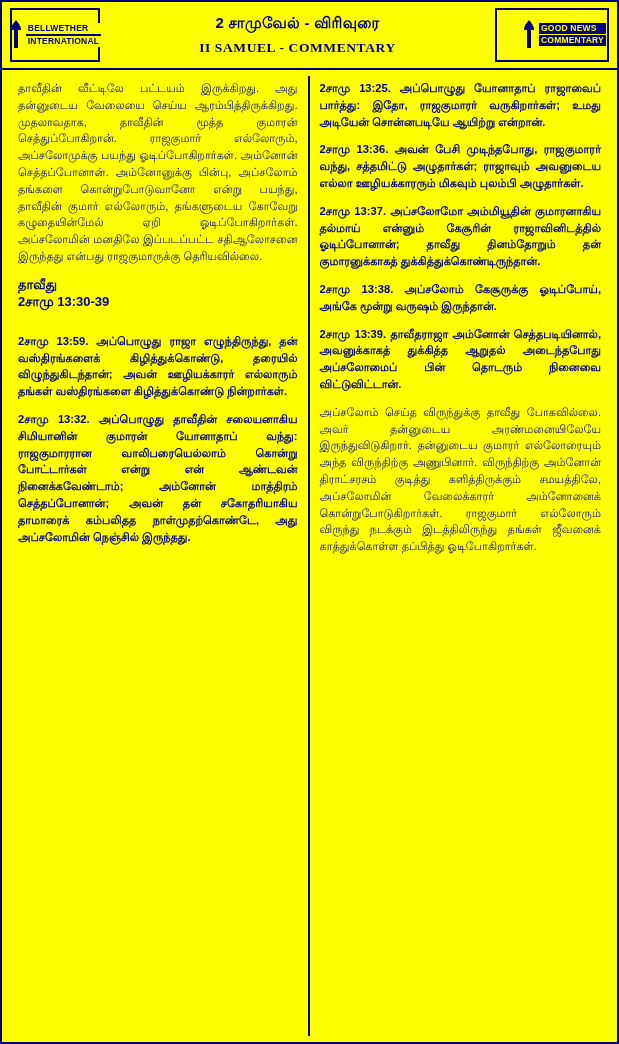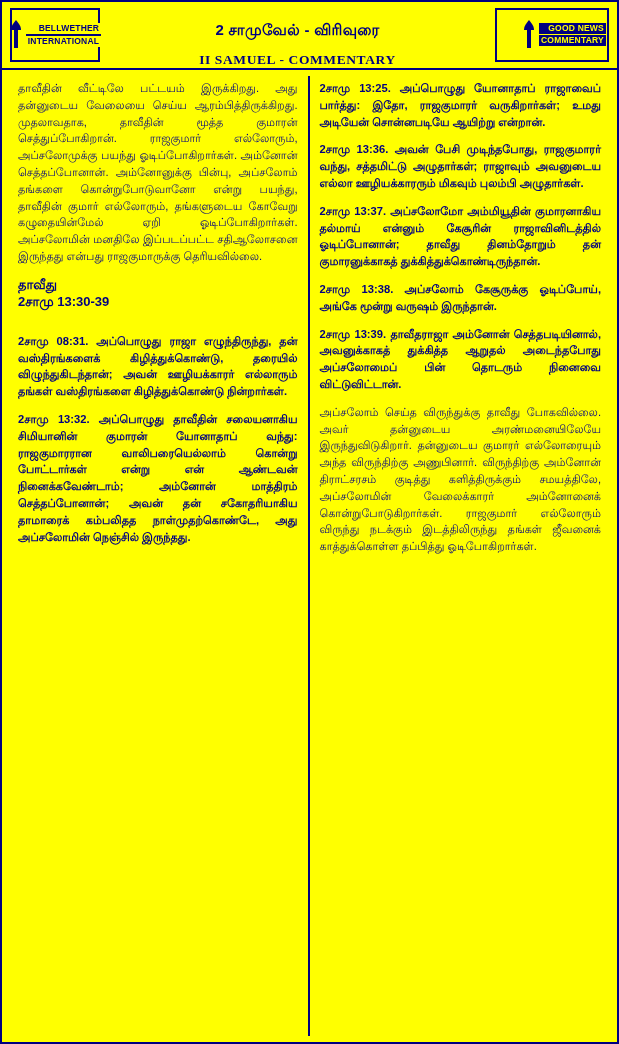--- a/index.html
+++ b/index.html
@@ -32,21 +32,20 @@
   .logo-box {
     width: 86px;
     margin: 6px 0 6px 8px;
     background: #ffff00;
     border: 2px solid #000080;
     display: flex;
     align-items: center;
     justify-content: center;
     flex-direction: column;
     gap: 1px;
-    text-align: right;
   }
   .logo-box.right {
     margin: 6px 8px 6px 0;
     padding-left: 24px;
   }
   .logo-inner {
     display: flex;
     align-items: center;
     gap: 3px;
     width: 100%;
@@ -80,23 +79,23 @@
     background: #000080;
     color: #ffff00;
     border: none;
     margin-bottom: 1px;
   }
   .title-block {
     flex: 1;
     display: flex;
     flex-direction: column;
     align-items: center;
-    justify-content: space-between;
+    justify-content: flex-start;
     gap: 6px;
-    padding: 19px 4px 0 4px;
+    padding: 12px 4px 0 4px;
   }
   .title-ta {
     font-size: 15px;
     font-weight: bold;
     color: #000080;
     text-align: center;
     letter-spacing: .3px;
   }
   .title-en {
     font-size: 13.5px;
@@ -189,21 +188,21 @@
   <div class="body">
 
     <div class="col left">
       <p class="plain">தாவீதின் வீட்டிலே பட்டயம் இருக்கிறது. அது தன்னுடைய வேலையை செய்ய ஆரம்பித்திருக்கிறது. முதலாவதாக, தாவீதின் மூத்த குமாரன் செத்துப்போகிறான். ராஜகுமார் எல்லோரும், அப்சலோமுக்கு பயந்து ஓடிப்போகிறார்கள். அம்னோன் செத்தப்போனான். அம்னோனுக்கு பின்பு, அப்சலோம் தங்களை கொன்றுபோடுவானோ என்று பயந்து, தாவீதின் குமார் எல்லோரும், தங்களுடைய கோவேறு கழுதையின்மேல் ஏறி ஓடிப்போகிறார்கள். அப்சலோமின் மனதிலே இப்படப்பட்ட சதிஆலோசனை இருந்தது என்பது ராஜகுமாருக்கு தெரியவில்லை.</p>
 
       <div class="heading">
         <span>தாவீது</span>
         <span class="l2">2சாமு 13:30-39</span>
       </div>
 
-      <p>2சாமு 08:31. அப்பொழுது ராஜா எழுந்திருந்து, தன் வஸ்திரங்களைக் கிழித்துக்கொண்டு, தரையில் விழுந்துகிடந்தான்; அவன் ஊழியக்காரர் எல்லாரும் தங்கள் வஸ்திரங்களை கிழித்துக்கொண்டு நின்றார்கள்.</p>
+      <p>2சாமு 13:59. அப்பொழுது ராஜா எழுந்திருந்து, தன் வஸ்திரங்களைக் கிழித்துக்கொண்டு, தரையில் விழுந்துகிடந்தான்; அவன் ஊழியக்காரர் எல்லாரும் தங்கள் வஸ்திரங்களை கிழித்துக்கொண்டு நின்றார்கள்.</p>
       <p>2சாமு 13:32. அப்பொழுது தாவீதின் சலையனாகிய சிமியானின் குமாரன் யோனாதாப் வந்து: ராஜகுமாரரான வாலிபரையெல்லாம் கொன்று போட்டார்கள் என்று என் ஆண்டவன் நினைக்கவேண்டாம்; அம்னோன் மாத்திரம் செத்தப்போனான்; அவன் தன் சகோதரியாகிய தாமாரைக் கம்பலிதத நாள்முதற்கொண்டே, அது அப்சலோமின் நெஞ்சில் இருந்தது.</p>
     </div>
 
     <div class="col right">
       <p>2சாமு 13:25. அப்பொழுது யோனாதாப் ராஜாவைப் பார்த்து: இதோ, ராஜகுமாரர் வருகிறார்கள்; உமது அடியேன் சொன்னபடியே ஆயிற்று என்றான்.</p>
       <p>2சாமு 13:36. அவன் பேசி முடிந்தபோது, ராஜகுமாரர் வந்து, சத்தமிட்டு அழுதார்கள்; ராஜாவும் அவனுடைய எல்லா ஊழியக்காரரும் மிகவும் புலம்பி அழுதார்கள்.</p>
       <p>2சாமு 13:37. அப்சலோமோ அம்மியூதின் குமாரனாகிய தல்மாய் என்னும் கேசூரின் ராஜாவினிடத்தில் ஓடிப்போனான்; தாவீது தினம்தோறும் தன் குமாரனுக்காகத் துக்கித்துக்கொண்டிருந்தான்.</p>
       <p>2சாமு 13:38. அப்சலோம் கேசூருக்கு ஓடிப்போய், அங்கே மூன்று வருஷம் இருந்தான்.</p>
       <p>2சாமு 13:39. தாவீதராஜா அம்னோன் செத்தபடியினால், அவனுக்காகத் துக்கித்த ஆறுதல் அடைந்தபோது அப்சலோமைப் பின் தொடரும் நினைவை விட்டுவிட்டான்.</p>
       <p class="plain">அப்சலோம் செய்த விருந்துக்கு தாவீது போகவில்லை. அவர் தன்னுடைய அரண்மனையிலேயே இருந்துவிடுகிறார். தன்னுடைய குமாரர் எல்லோரையும் அந்த விருந்திற்கு அணுபினார். விருந்திற்கு அம்னோன் திராட்சரசம் குடித்து களித்திருக்கும் சமயத்திலே, அப்சலோமின் வேலைக்காரர் அம்னோனைக் கொன்றுபோடுகிறார்கள். ராஜகுமார் எல்லோரும் விருந்து நடக்கும் இடத்திலிருந்து தங்கள் ஜீவனைக் காத்துக்கொள்ள தப்பித்து ஓடிபோகிறார்கள்.</p>

